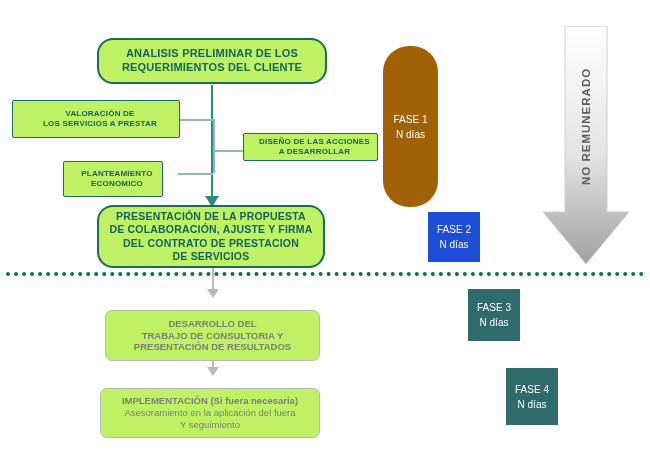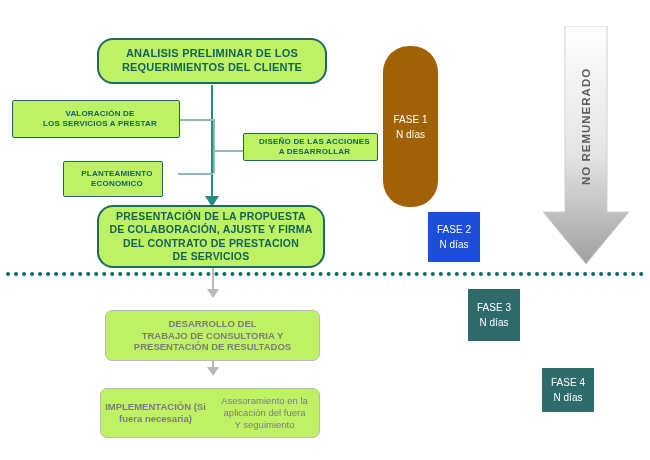--- a/index.html
+++ b/index.html
@@ -189,21 +189,21 @@
 DEL CONTRATO DE PRESTACION
 DE SERVICIOS</span>
   </div>
 
   <div class="node grey-box" style="left:105px; top:297px; width:215px; height:51px;">
     <span class="node-text">DESARROLLO DEL
 TRABAJO DE CONSULTORIA Y
 PRESENTACIÓN DE RESULTADOS</span>
   </div>
 
-  <div class="node grey-box" style="left:100px; top:375px; width:220px; height:50px; flex-direction:row;">
+  <div class="node grey-box" style="left:100px; top:375px; width:220px; height:50px; flex-direction:column;">
     <span class="node-text">IMPLEMENTACIÓN (Si fuera necesaria)</span>
     <span class="node-text small">Asesoramiento en la aplicación del fuera
 Y seguimiento</span>
   </div>
 
   <div class="divider" style="top:272px;"></div>
 
   <div class="phase" style="left:383px; top:46px; width:55px; height:161px; background:#a16207;border-radius:26px;">
     <span>FASE 1</span>
     <span>N días</span>
@@ -212,21 +212,21 @@
   <div class="phase" style="left:428px; top:212px; width:52px; height:50px; background:#1d4ed8;">
     <span>FASE 2</span>
     <span>N días</span>
   </div>
 
   <div class="phase" style="left:468px; top:289px; width:52px; height:52px; background:#2f6b6b;">
     <span>FASE 3</span>
     <span>N días</span>
   </div>
 
-  <div class="phase" style="left:506px; top:368px; width:52px; height:44px; background:#2f6b6b;margin-left:36px;">
+  <div class="phase" style="left:506px; top:368px; width:52px; height:57px; background:#2f6b6b;">
     <span>FASE 4</span>
     <span>N días</span>
   </div>
 
   <svg class="big-arrow" viewBox="0 0 86 238" preserveAspectRatio="none">
     <defs>
       <linearGradient id="arrGrad" x1="0" y1="0" x2="0" y2="1">
         <stop offset="0%" stop-color="#ffffff"></stop>
         <stop offset="55%" stop-color="#e3e3e3"></stop>
         <stop offset="100%" stop-color="#a0a0a0"></stop>

